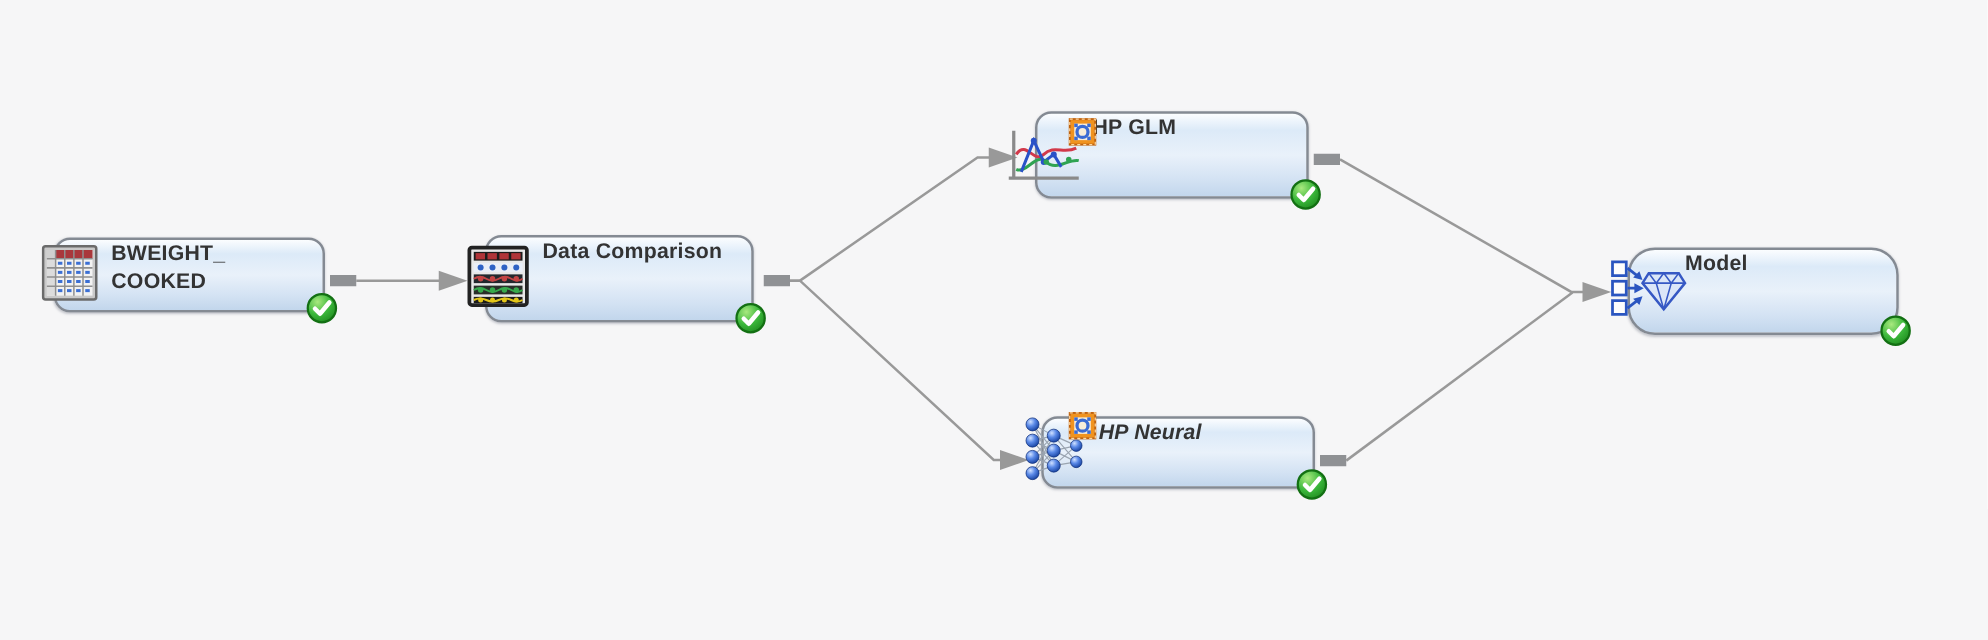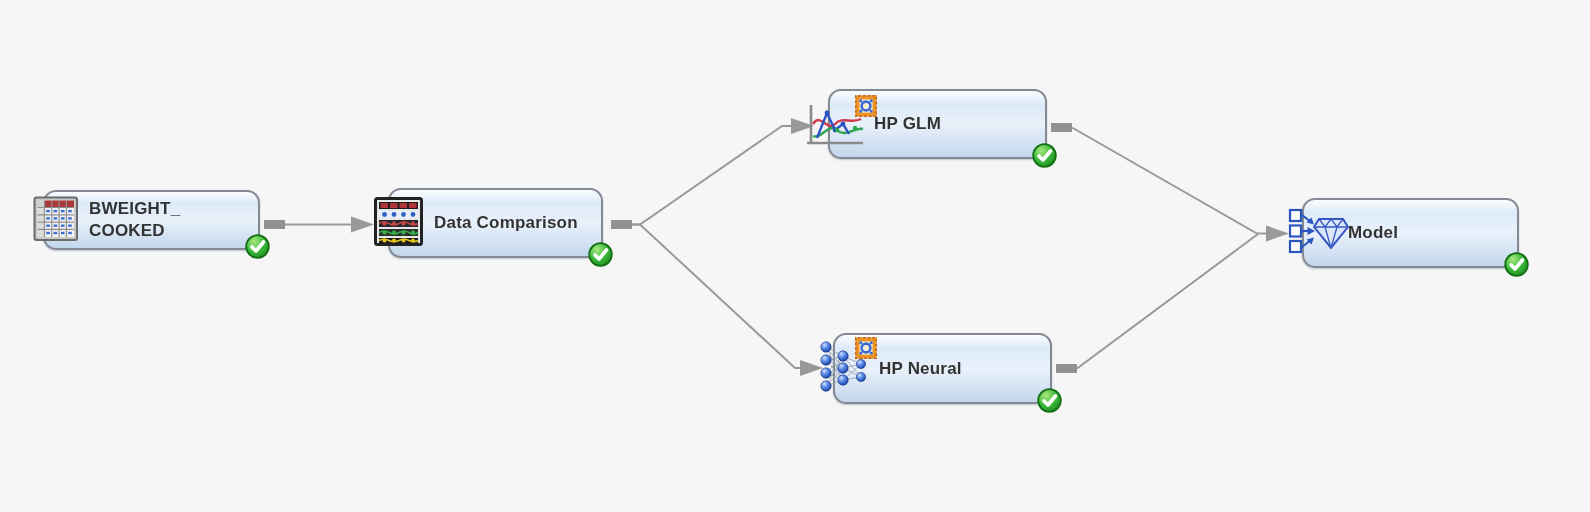--- a/index.html
+++ b/index.html
@@ -17,38 +17,38 @@
     position:relative;width:1590px;height:512px;overflow:hidden;
     background:var(--canvas-bg);
   }
   .wires{position:absolute;left:0;top:0;width:1590px;height:512px;}
   .node{
     position:absolute;box-sizing:border-box;
     border:2px solid var(--node-border);
     border-radius:13px;
     background:linear-gradient(180deg,var(--node-grad-1) 0%,var(--node-grad-2) 20%,var(--node-grad-3) 50%,var(--node-grad-4) 80%,var(--node-grad-5) 100%);
     box-shadow:0 1px 2px rgba(60,70,90,.28);
-    display:flex;flex-direction:column;justify-content:center;
+    display:flex;flex-direction:column;
     padding-left:44px;
   }
   .node-label{
     font-size:17px;line-height:22px;font-weight:bold;color:var(--node-text);
     letter-spacing:.2px;white-space:nowrap;
   }
   .node-icon{position:absolute;top:50%;transform:translateY(-50%);}
   .status-badge{position:absolute;right:-13px;bottom:-12px;width:27px;height:27px;}
   #node-bweight-cooked{left:43px;top:190px;width:217px;height:60px;}
   #node-bweight-cooked .node-icon{left:-12px;}
   #node-data-partition{left:388px;top:188px;width:215px;height:70px;}
   #node-data-partition .node-icon{left:-17px;}
   #node-hp-glm{left:828px;top:89px;width:219px;height:70px;}
   #node-hp-glm .node-icon{left:-25px;}
-  #node-hp-neural{left:833px;top:333px;width:219px;height:71px;}
+  #node-hp-neural{left:833px;top:333px;width:219px;height:58px;font-style:italic;}
   #node-hp-neural .node-icon{left:-17px;}
-  #node-model-comparison{left:1302px;top:198px;width:217px;height:70px;}
+  #node-model-comparison{left:1302px;top:198px;width:217px;height:70px;border-radius:22px;}
   #node-model-comparison .node-icon{left:-16px;}
 </style>
 </head>
 <body>
 
 <div class="canvas">
 
   <svg class="wires" xmlns="http://www.w3.org/2000/svg">
 
     <rect x="264" y="220" width="21" height="9" fill="var(--stub)"></rect>

